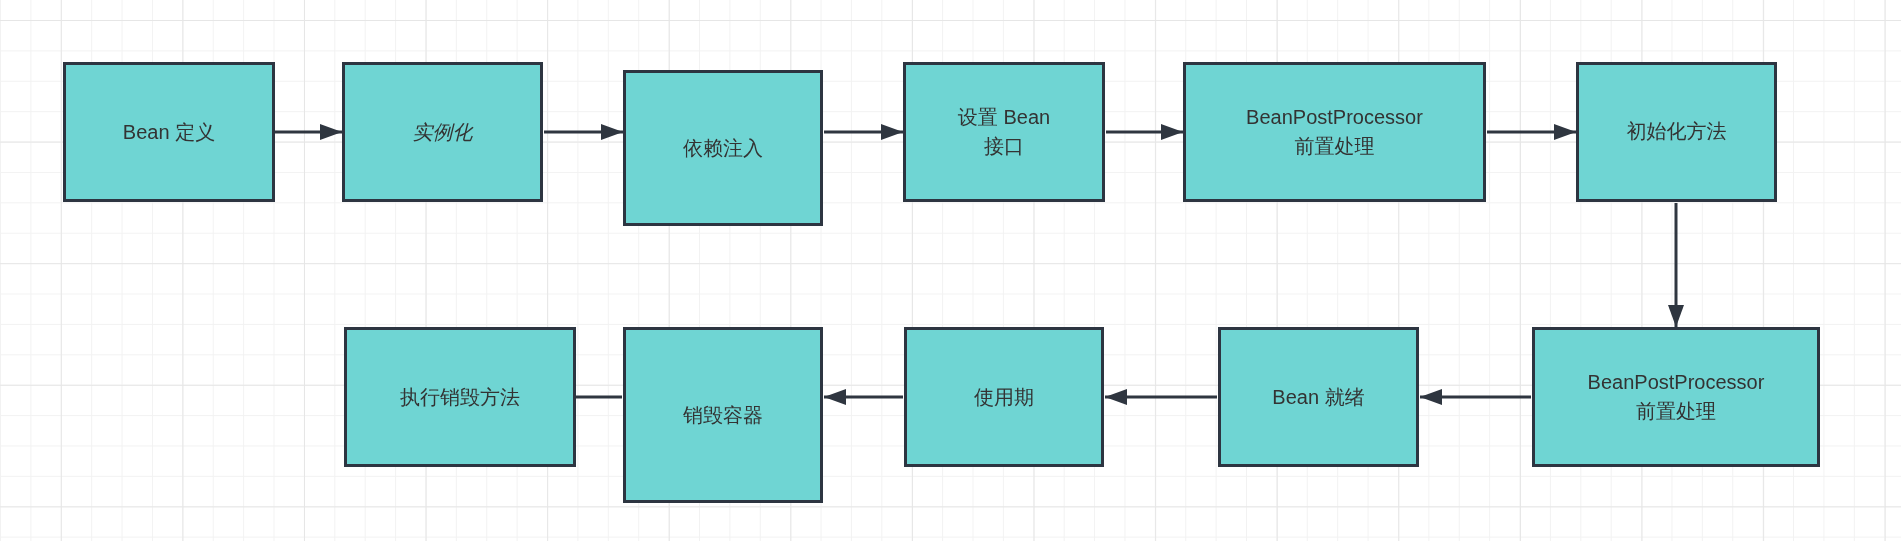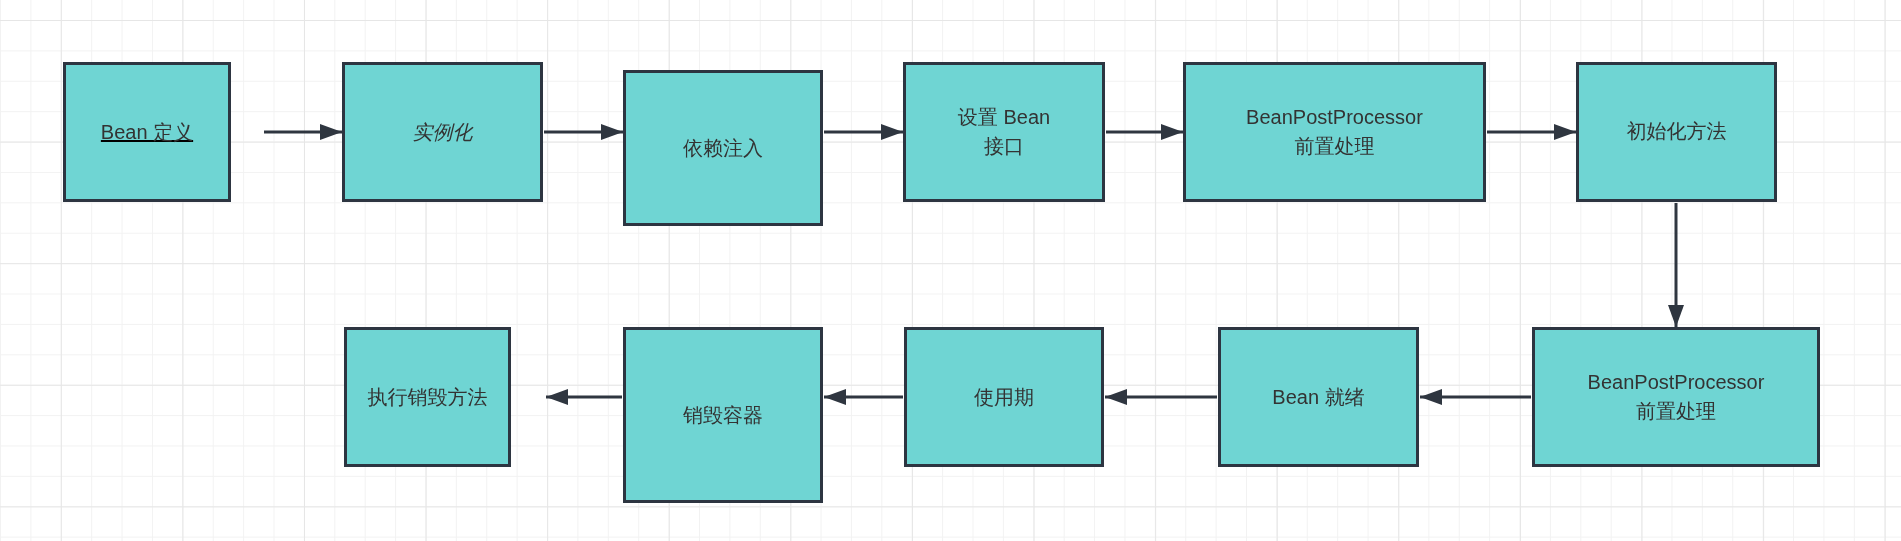--- a/index.html
+++ b/index.html
@@ -81,21 +81,21 @@
     <line class="edge-line" x1="824" y1="132" x2="903" y2="132" marker-end="url(#arrow)"></line>
     <line class="edge-line" x1="1106" y1="132" x2="1183" y2="132" marker-end="url(#arrow)"></line>
     <line class="edge-line" x1="1487" y1="132" x2="1576" y2="132" marker-end="url(#arrow)"></line>
     <line class="edge-line" x1="1676" y1="203" x2="1676" y2="327" marker-end="url(#arrow)"></line>
     <line class="edge-line" x1="1531" y1="397" x2="1420" y2="397" marker-end="url(#arrow)"></line>
     <line class="edge-line" x1="1217" y1="397" x2="1105" y2="397" marker-end="url(#arrow)"></line>
     <line class="edge-line" x1="903" y1="397" x2="824" y2="397" marker-end="url(#arrow)"></line>
     <line class="edge-line" x1="622" y1="397" x2="546" y2="397" marker-end="url(#arrow)"></line>
   </svg>
 
-  <div class="node" style="left:63px; top:62px; width:168px; height:140px;text-decoration:underline;">
+  <div class="node" style="left:63px; top:62px; width:212px; height:140px;">
     <span class="node-label">Bean 定义</span>
   </div>
 
   <div class="node" style="left:342px; top:62px; width:201px; height:140px;font-style:italic;">
     <span class="node-label">实例化</span>
   </div>
 
   <div class="node" style="left:623px; top:70px; width:200px; height:156px;">
     <span class="node-label">依赖注入</span>
   </div>
@@ -124,17 +124,17 @@
   </div>
 
   <div class="node" style="left:904px; top:327px; width:200px; height:140px;text-align:right;">
     <span class="node-label">使用期</span>
   </div>
 
   <div class="node" style="left:623px; top:327px; width:200px; height:176px;">
     <span class="node-label">销毁容器</span>
   </div>
 
-  <div class="node" style="left:344px; top:327px; width:167px; height:140px;text-align:right;">
+  <div class="node" style="left:344px; top:327px; width:232px; height:140px;text-align:right;">
     <span class="node-label">执行销毁方法</span>
   </div>
 
 </div>
 
 </body></html>

